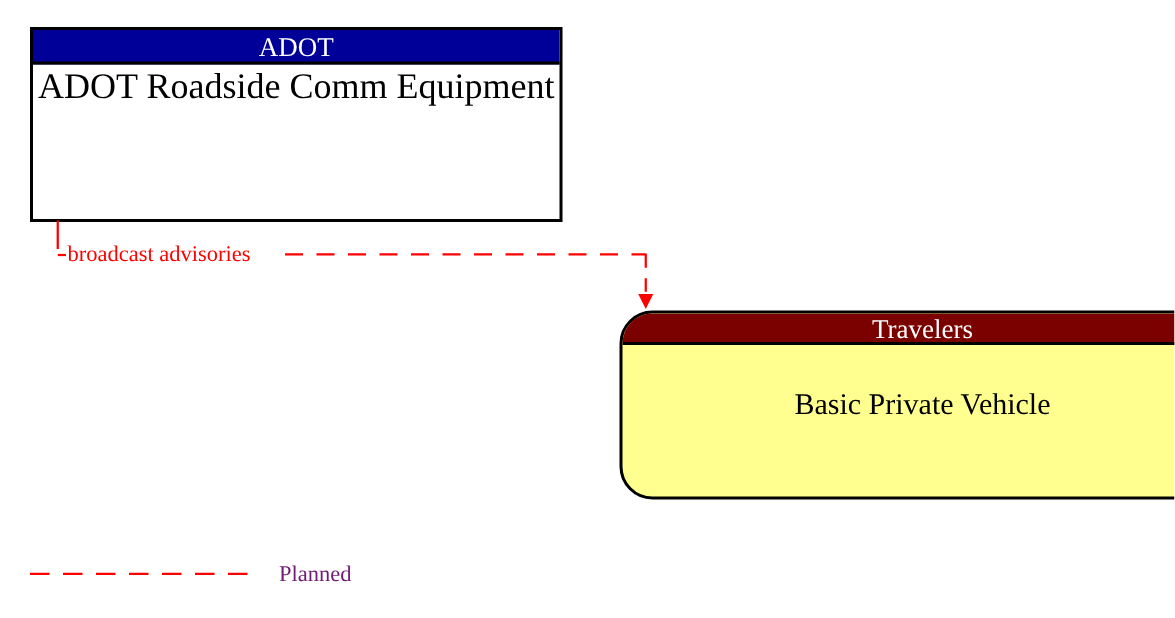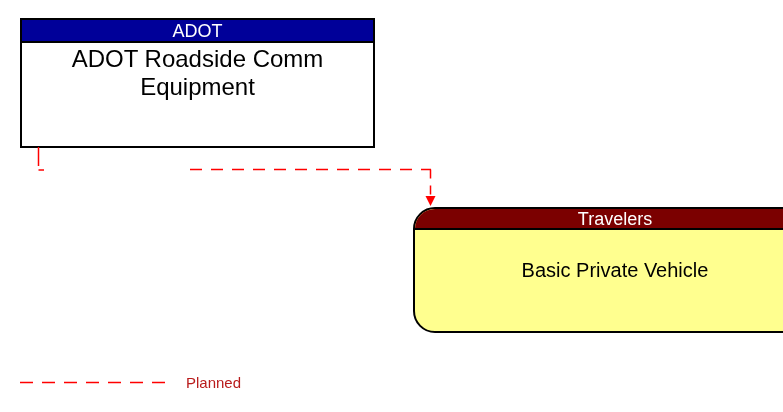--- a/index.html
+++ b/index.html
@@ -2,21 +2,21 @@
 <html><head>
 <meta charset="utf-8">
 <style>
   * { margin: 0; padding: 0; box-sizing: border-box; }
   html, body { background: #ffffff; }
   #canvas {
     position: relative;
     width: 783px;
     height: 412px;
     background: #ffffff;
-    font-family: Liberation Sans, sans-serif;
+    font-family: Liberation Serif, serif;
     overflow: hidden;
   }
   .entity { position: absolute; border: 2px solid #000000; }
 
   
   #entity-adot {
     left: 20px; top: 18px;
     width: 355px; height: 130px;
     background: #ffffff;
   }
@@ -72,21 +72,21 @@
     position: absolute;
     left: 45px; top: 162px;
     color: #ff0000;
     font-size: 15px;
     line-height: 16px;
     white-space: nowrap;
   }
   .legend-label {
     position: absolute;
     left: 186px; top: 375px;
-    color: #b91c1c;
+    color: #701a75;
     font-size: 15px;
     line-height: 16px;
     white-space: nowrap;
   }
 </style>
 </head>
 <body>
 
 <div id="canvas">
 
@@ -116,16 +116,17 @@
 
     <line x1="190" y1="169.5" x2="431" y2="169.5" stroke="#ff0000" stroke-width="1.5" stroke-dasharray="12 9"></line>
 
     <line x1="430.5" y1="169.5" x2="430.5" y2="197" stroke="#ff0000" stroke-width="1.5" stroke-dasharray="9 7"></line>
 
     <polygon points="425.5,196 435.5,196 430.5,206" fill="#ff0000"></polygon>
 
     <line x1="20" y1="382.5" x2="167" y2="382.5" stroke="#ff0000" stroke-width="1.5" stroke-dasharray="13 9"></line>
   </svg>
 
+  <div class="flow-label">broadcast advisories</div>
 
   <div class="legend-label">Planned</div>
 
 </div>
 
 </body></html>

